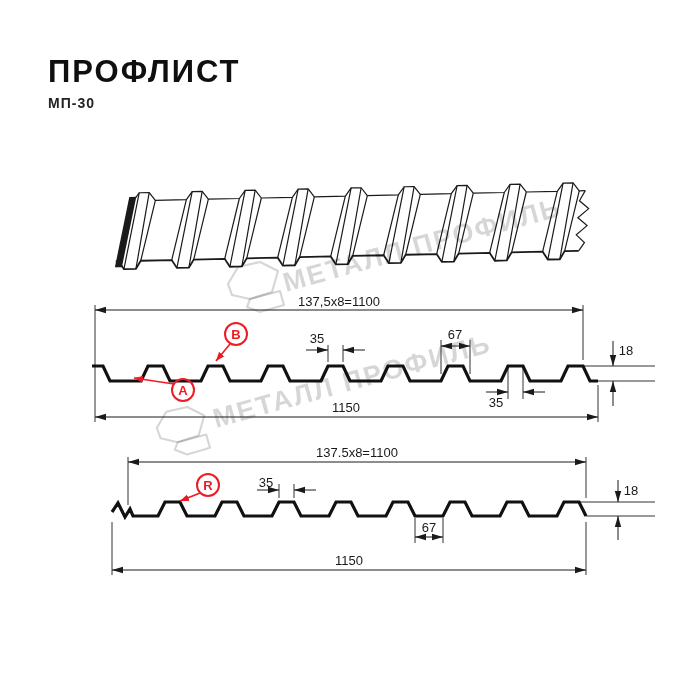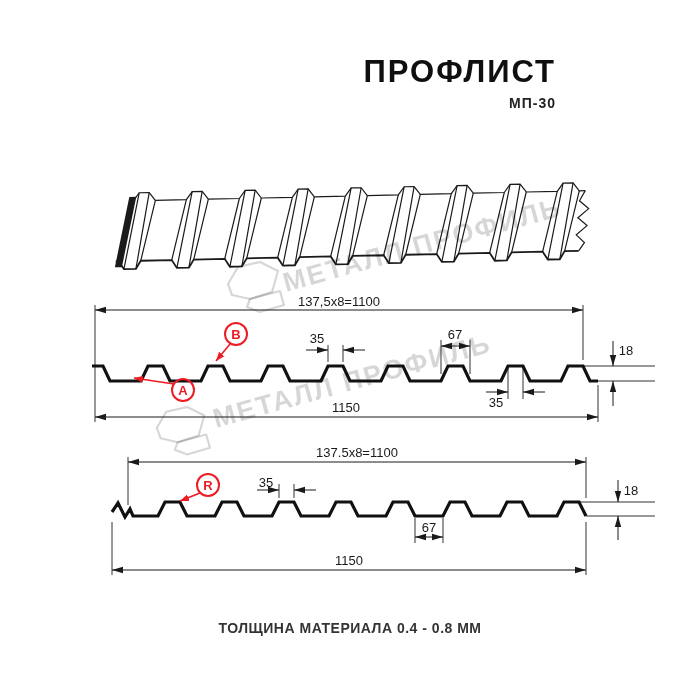--- a/index.html
+++ b/index.html
@@ -1,18 +1,18 @@
 <!DOCTYPE html>
 <html><head>
 <meta charset="utf-8">
 <style>
   html,body{margin:0;padding:0;}
   .page{position:relative;width:700px;height:700px;background:#ffffff;overflow:hidden;
         font-family:"Liberation Sans",sans-serif;}
-  .header{position:absolute;top:54px;left:0;width:556px;text-align:right;}
+  .header{position:absolute;top:54px;left:0;width:556px;text-align:left;padding-left:48px;}
   .title{margin:0;font-size:31px;font-weight:bold;letter-spacing:2px;color:#0f0f0f;line-height:36px;}
   .subtitle{margin-top:5px;font-size:14px;font-weight:bold;letter-spacing:1px;color:#222;}
   .footer{position:absolute;top:620px;left:0;width:700px;text-align:center;
           font-size:14px;font-weight:bold;letter-spacing:0.5px;color:#333;}
   svg{position:absolute;top:150px;left:0;}
   svg text{font-family:"Liberation Sans",sans-serif;fill:#1a1a1a;}
   .dim{font-size:13px;}
   .redlbl{font-size:13px;font-weight:bold;fill:#ed1c24;}
   .wmtext{font-size:27px;font-weight:bold;letter-spacing:2px;fill:#000;fill-opacity:0.16;}
   .xl{stroke:#333;stroke-width:1;fill:none;}
@@ -138,14 +138,13 @@
       <text class="dim" x="349" y="565" text-anchor="middle">1150</text>
 
       <path class="prof" d="M112,512 l6,-9 l7,14 l5,-8 l3,7 h25 l7,-14 h15 l7,14 h28 l7,-14 h15 l7,14 h28 l7,-14 h15 l7,14 h28 l7,-14 h15 l7,14 h28 l7,-14 h15 l7,14 h28 l7,-14 h15 l7,14 h28 l7,-14 h15 l7,14 h28 l7,-14 h15 l7,14"></path>
 
       <line class="redln" x1="200" y1="493" x2="180" y2="501" marker-end="url(#redArr)"></line>
       <circle class="redcirc" cx="208" cy="485" r="11"></circle>
       <text class="redlbl" x="208" y="490" text-anchor="middle">R</text>
     </g>
   </svg>
 
-  <div class="footer">ТОЛЩИНА МАТЕРИАЛА 0.4 - 0.8 ММ</div>
 </div>
 
 </body></html>

